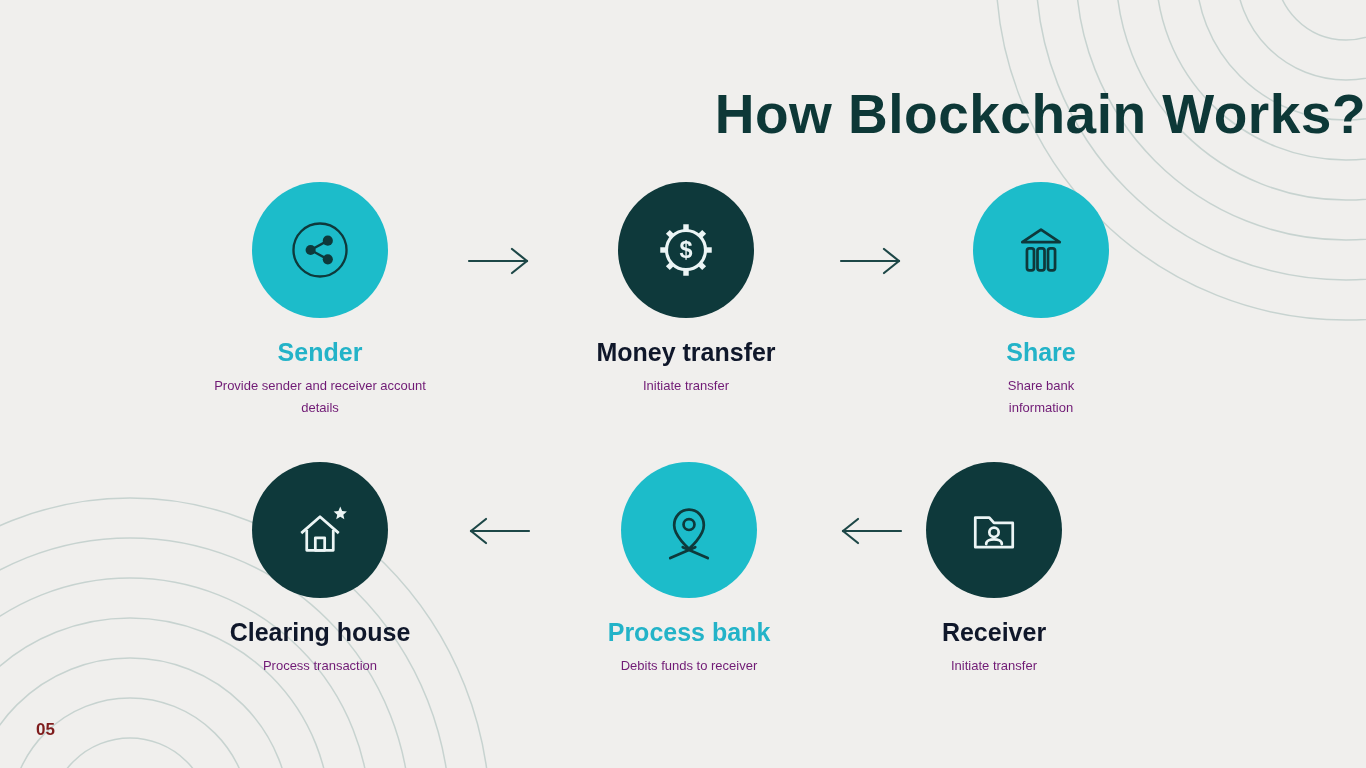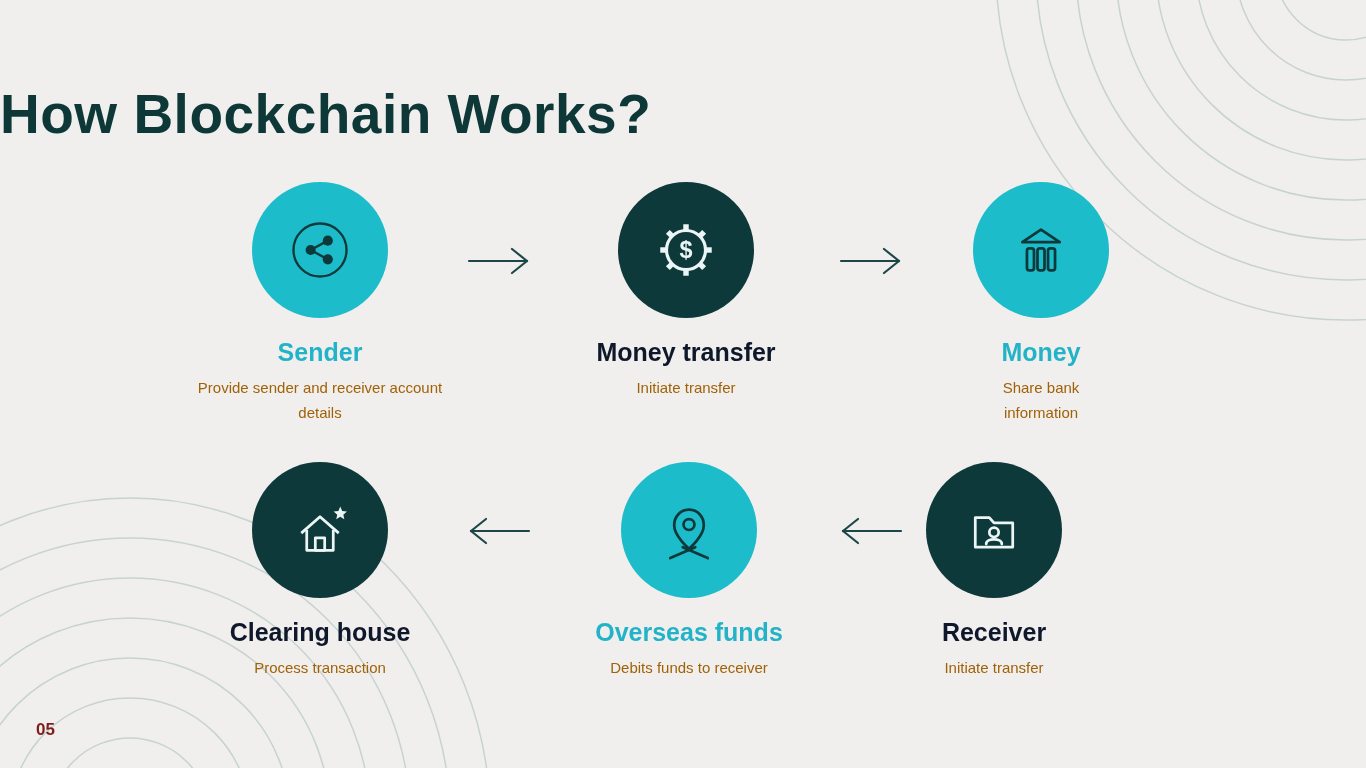--- a/index.html
+++ b/index.html
@@ -4,36 +4,36 @@
 <style>
   html,body{margin:0;padding:0;background:#f0efed;}
   .slide{
     position:relative;width:1366px;height:768px;overflow:hidden;
     background:#f0efed;font-family:"Liberation Sans", sans-serif;
   }
   .deco{position:absolute;pointer-events:none;}
   .deco-tr{top:0;right:0;}
   .deco-bl{left:0;bottom:0;}
   .title{
-    position:absolute;top:82px;left:0;width:100%;text-align:left;
+    position:absolute;top:82px;left:0;width:100%;text-align:right;
     font-size:55px;font-weight:800;color:#0d3837;letter-spacing:0.5px;
   }
   .step{position:absolute;width:320px;display:flex;flex-direction:column;align-items:center;}
   .circle{
     width:136px;height:136px;border-radius:50%;
     display:flex;align-items:center;justify-content:center;flex:0 0 auto;
   }
   .circle.teal{background:#1cbcca;}
   .circle.dark{background:#0e393b;}
   .circle svg{width:78px;height:78px;display:block;}
   .step-title{margin-top:20px;font-size:25px;font-weight:700;}
   .step-title.teal{color:#23b3c8;}
   .step-title.dark{color:#0f172a;}
   .step-desc{
-    margin-top:8px;font-size:15px;color:#a16207;text-align:center;line-height:1.68;
+    margin-top:8px;font-size:13px;color:#701a75;text-align:center;line-height:1.68;
   }
   .desc-w260{max-width:250px;}
   .desc-w120{max-width:120px;}
   .arrow{position:absolute;}
   .pagenum{
     position:absolute;left:36px;top:720px;font-size:17px;font-weight:700;color:#7f1d1d;
   }
   
   #step-0{left:160px;top:182px;align-items:center;}
   #step-1{left:526px;top:182px;}
@@ -141,21 +141,21 @@
     <div class="circle teal">
       <svg viewBox="0 0 100 100">
         <g fill="none" stroke="#0e393b" stroke-width="3.5" stroke-linejoin="round">
           <path d="M26 40 L50 24 L74 40 Z"></path>
           <rect x="32" y="48" width="9" height="28" rx="3"></rect>
           <rect x="45.5" y="48" width="9" height="28" rx="3"></rect>
           <rect x="59" y="48" width="9" height="28" rx="3"></rect>
         </g>
       </svg>
     </div>
-    <div class="step-title teal">Money</div>
+    <div class="step-title teal">Share</div>
     <div class="step-desc desc-w120">Share bank information</div>
   </div>
 
   <div class="step" id="step-3">
     <div class="circle dark">
       <svg viewBox="0 0 100 100">
         <g fill="none" stroke="#ecf5f5" stroke-width="3.5" stroke-linejoin="round">
           <path d="M26 54 L50 33 L74 54"></path>
           <path d="M33 50 L33 76 L67 76 L67 50"></path>
           <rect x="44" y="60" width="12" height="16"></rect>
@@ -179,21 +179,21 @@
     <div class="circle teal">
       <svg viewBox="0 0 100 100">
         <g fill="none" stroke="#0e393b" stroke-width="3.5" stroke-linejoin="round" stroke-linecap="round">
           <path d="M50 24 C39 24 31 33 31 44 C31 58 50 74 50 74 C50 74 69 58 69 44 C69 33 61 24 50 24 Z"></path>
           <circle cx="50" cy="43" r="7"></circle>
           <line x1="26" y1="86" x2="58" y2="72"></line>
           <line x1="74" y1="86" x2="42" y2="72"></line>
         </g>
       </svg>
     </div>
-    <div class="step-title teal">Overseas funds</div>
+    <div class="step-title teal">Process bank</div>
     <div class="step-desc">Debits funds to receiver</div>
   </div>
 
   <svg class="arrow" id="arrow-r2b" width="66" height="30" viewBox="0 0 66 30">
     <g fill="none" stroke="#1d4747" stroke-width="2.2" stroke-linecap="round">
       <line x1="63" y1="15" x2="6" y2="15"></line>
       <line x1="20" y1="3" x2="5" y2="15"></line>
       <line x1="20" y1="27" x2="5" y2="15"></line>
     </g>
   </svg>

